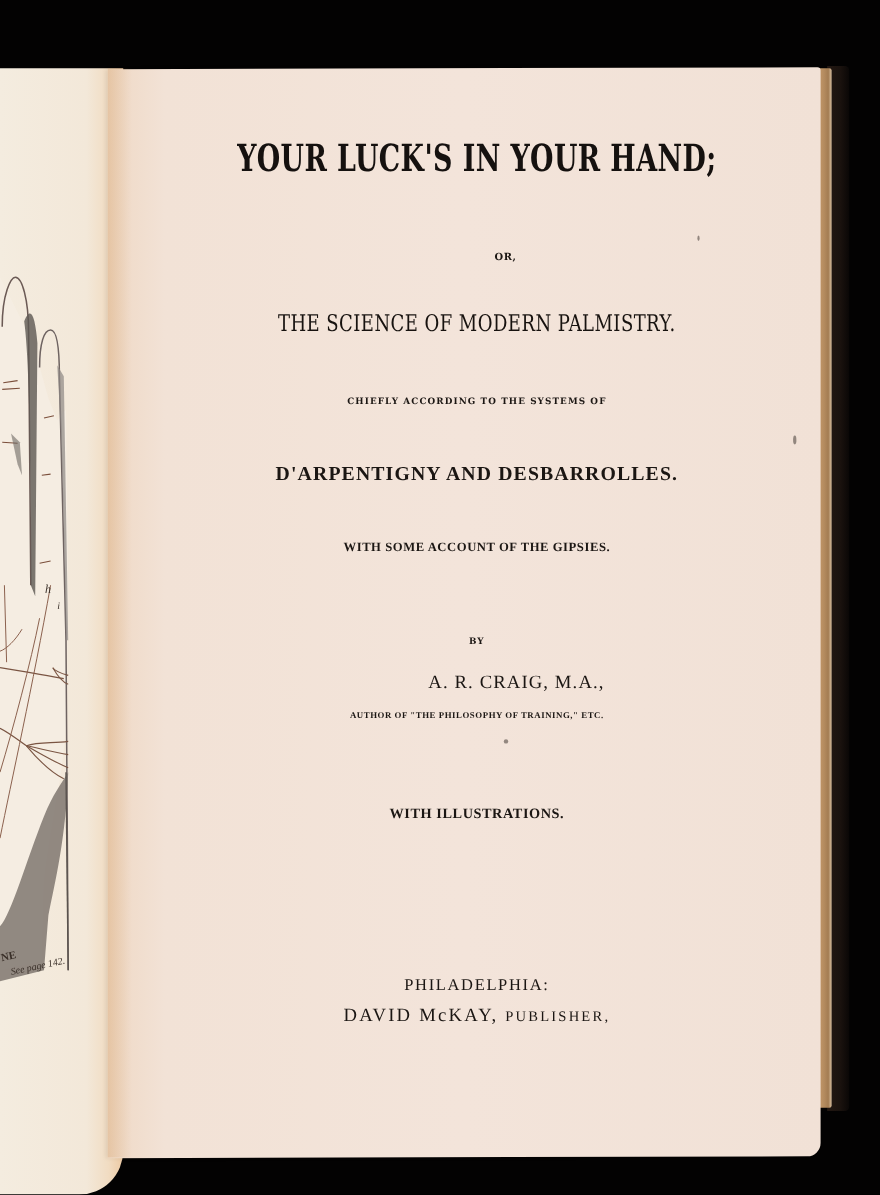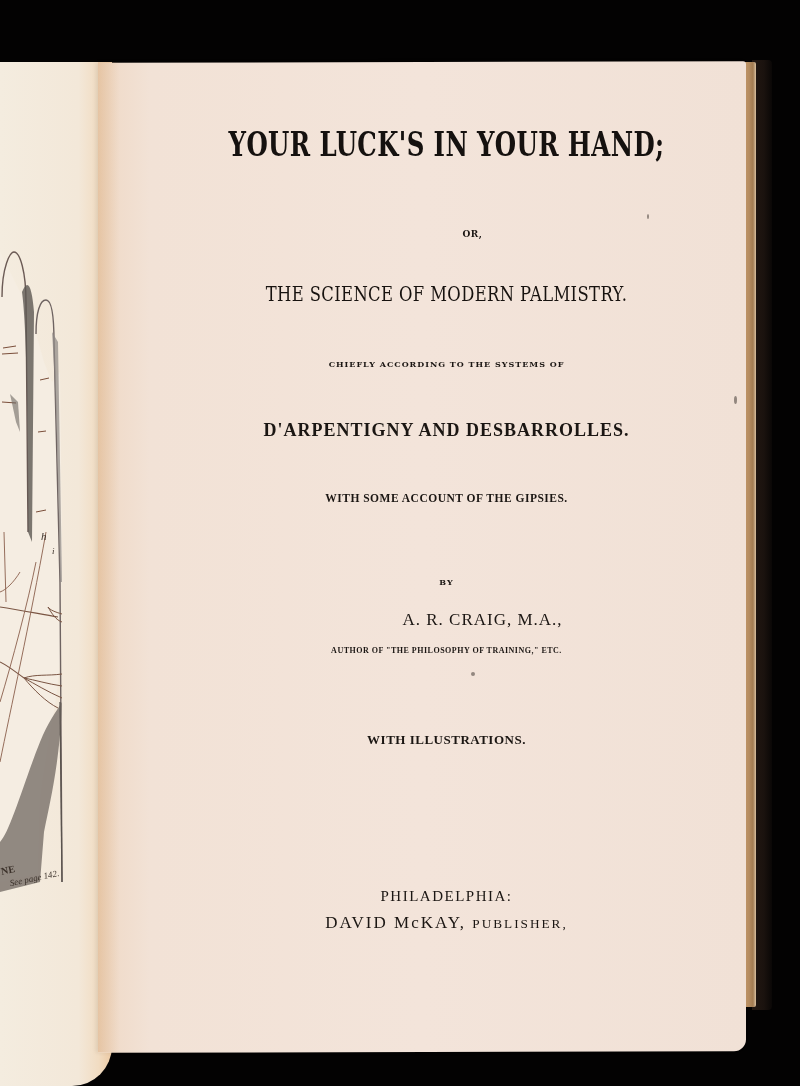--- a/index.html
+++ b/index.html
@@ -56,21 +56,21 @@
     }
     .gutter-shade {
       position: absolute;
       left: 98px; top: 62px;
       width: 22px; height: 990px;
       background: linear-gradient(90deg, rgba(210,150,90,0.25), rgba(210,150,90,0));
       pointer-events: none;
     }
     .text-block {
       position: absolute;
-      left: 98px; top: 62px;
+      left: 85px; top: 62px;
       width: 697px; height: 990px;
       color: #1b1613;
     }
     .line {
       position: absolute;
       left: 0; width: 100%;
       text-align: center;
       white-space: nowrap;
     }
     .main-title {

